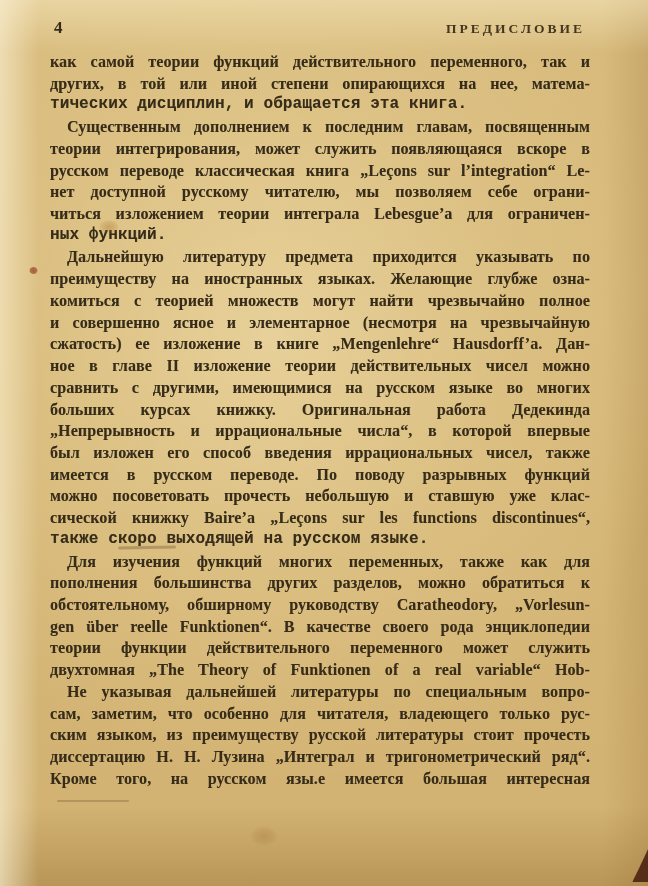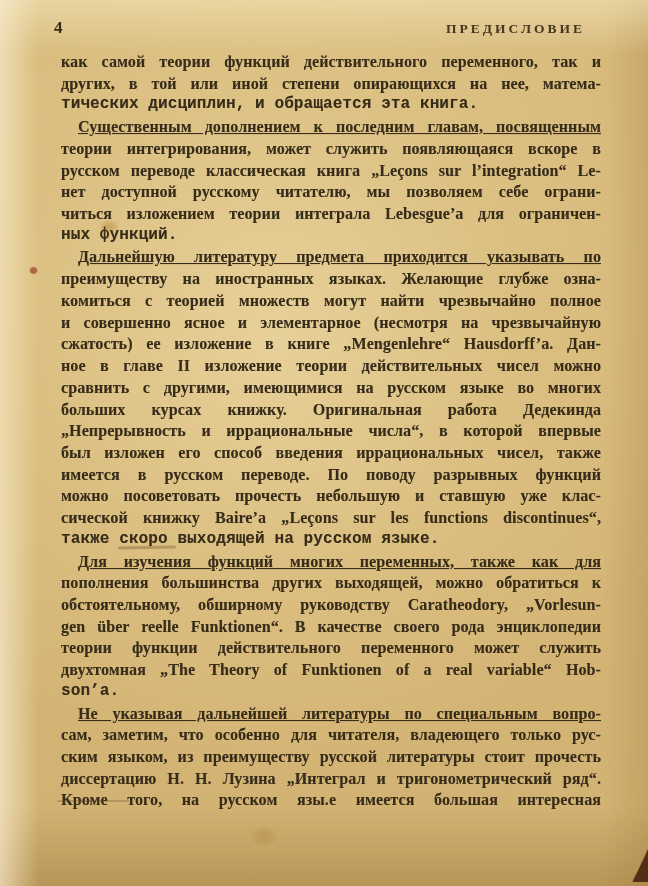--- a/index.html
+++ b/index.html
@@ -20,31 +20,31 @@
   .pagenum{
     position:absolute;left:54px;top:18px;
     font-size:17px;font-weight:700;
   }
   .header-title{
     position:absolute;left:45px;top:21px;width:540px;
     text-align:right;font-size:13.5px;font-weight:700;
     letter-spacing:3px;color:#45361f;
   }
   .textblock{
-    position:absolute;left:61px;top:51px;width:540px;
+    position:absolute;left:50px;top:51px;width:540px;
   }
   .ln{
     height:21.72px;line-height:21.72px;
     font-size:16px;font-weight:700;letter-spacing:0.1px;
     text-align:justify;text-align-last:justify;
     overflow:hidden;white-space:normal;
     text-shadow:0.3px 0.3px 0 rgba(54,44,25,0.30);
   }
   .ln.end{text-align-last:left;font-family:Liberation Mono, monospace;}
-  .ln.ind{padding-left:17px;text-decoration:underline;}
+  .ln.ind{padding-left:17px;}
   .stain{position:absolute;pointer-events:none;}
   .stain1{left:29px;top:267px;width:9px;height:7px;border-radius:50%;
     background:radial-gradient(circle, #a3543a 0%, #ad6544 55%, rgba(173,101,68,0) 78%);opacity:.9;}
   .stain2{left:99px;top:220px;width:20px;height:14px;border-radius:50%;
     background:radial-gradient(ellipse, rgba(158,108,34,0.38) 0%, rgba(158,108,34,0.15) 55%, rgba(158,108,34,0) 75%);}
   .stain3{left:250px;top:826px;width:28px;height:20px;border-radius:50%;
     background:radial-gradient(ellipse, rgba(150,102,36,0.26) 0%, rgba(150,102,36,0.10) 52%, rgba(150,102,36,0) 74%);}
   .smudge1{left:118px;top:546px;width:58px;height:3px;border-radius:2px;
     background:rgba(92,68,34,0.32);transform:rotate(-1.2deg);}
   .smudge2{left:57px;top:800px;width:72px;height:2px;border-radius:2px;
@@ -88,26 +88,25 @@
       <div class="ln">„Непрерывность и иррациональные числа“, в которой впервые</div>
       <div class="ln">был изложен его способ введения иррациональных чисел, также</div>
       <div class="ln">имеется в русском переводе. По поводу разрывных функций</div>
       <div class="ln">можно посоветовать прочесть небольшую и ставшую уже клас-</div>
       <div class="ln">сической книжку Baire’a „Leçons sur les functions discontinues“,</div>
       <div class="ln end">также скоро выходящей на русском языке.</div>
     </div>
 
     <div>
       <div class="ln ind">Для изучения функций многих переменных, также как для</div>
-      <div class="ln">пополнения большинства других выходящей, можно обратиться к</div>
+      <div class="ln">пополнения большинства других разделов, можно обратиться к</div>
       <div class="ln">обстоятельному, обширному руководству Caratheodory, „Vorlesun-</div>
       <div class="ln">gen über reelle Funktionen“. В качестве своего рода энциклопедии</div>
       <div class="ln">теории функции действительного переменного может служить</div>
       <div class="ln">двухтомная „The Theory of Funktionen of a real variable“ Hob-</div>
-      <div class="ln end">son’a.</div>
     </div>
 
     <div>
       <div class="ln ind">Не указывая дальнейшей литературы по специальным вопро-</div>
       <div class="ln">сам, заметим, что особенно для читателя, владеющего только рус-</div>
       <div class="ln">ским языком, из преимуществу русской литературы стоит прочесть</div>
       <div class="ln">диссертацию Н. Н. Лузина „Интеграл и тригонометрический ряд“.</div>
       <div class="ln">Кроме того, на русском язы.е имеется большая интересная</div>
     </div>
 

